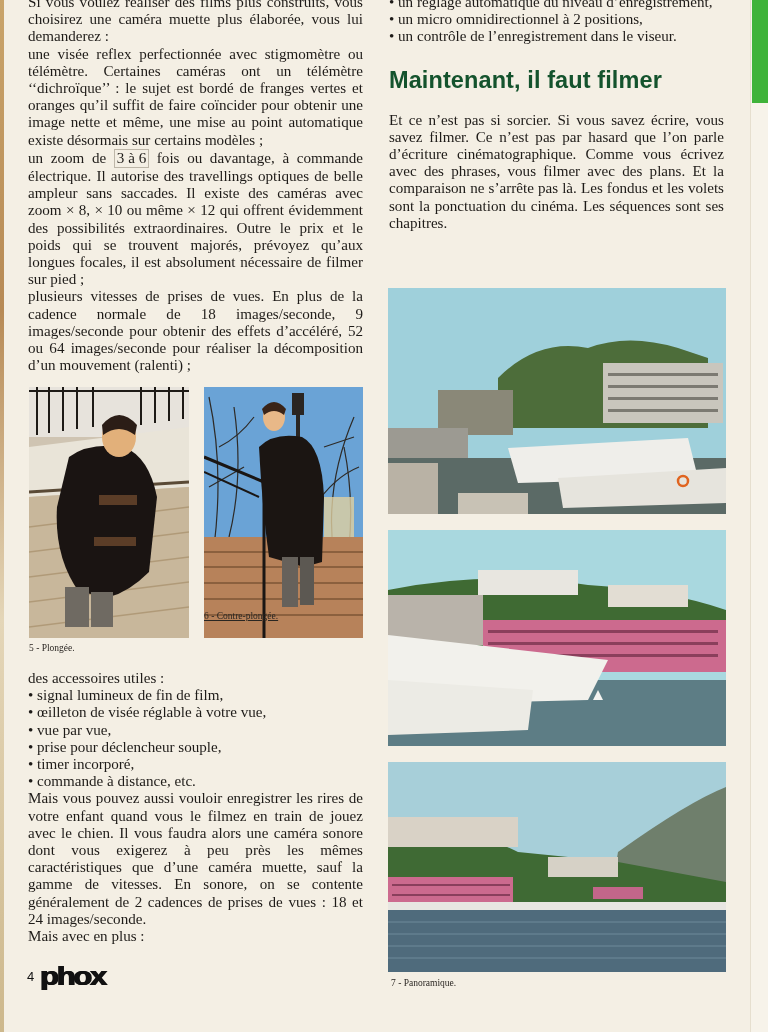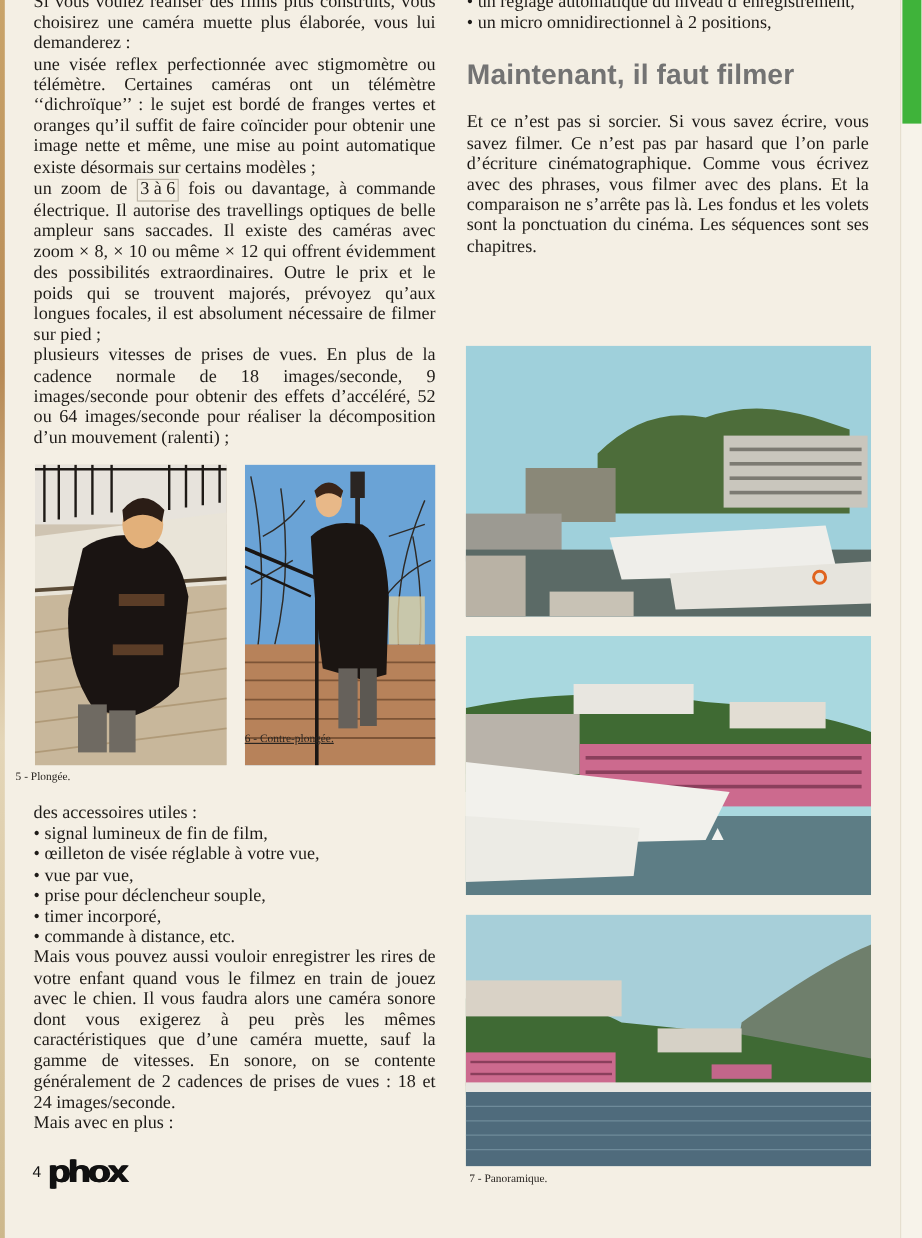--- a/index.html
+++ b/index.html
@@ -27,21 +27,21 @@
     .body-text {
       font-size: 15.1px; line-height: 17.2px; text-align: justify;
       margin: 0;
     }
     .body-text p { margin: 0; }
     .zoom-box { display: inline-block; border: 1px solid #bdb6a8; padding: 0 2px; }
     .bullet-line { margin: 0; }
     .heading {
       font-family: "Liberation Sans", "DejaVu Sans", sans-serif;
       font-weight: bold; font-size: 23.5px; line-height: 28px;
-      margin: 20px 0 18px 0; color: #737373; letter-spacing: 0.1px;
+      margin: 20px 0 18px 0; color: #14532d; letter-spacing: 0.1px;
     }
     .photo { position: absolute; overflow: hidden; }
     .caption {
       position: absolute; font-size: 9.5px; line-height: 11px;
       font-family: "Liberation Serif", serif; color: #2a2622;
     }
     .logo-row { position: absolute; left: 27px; top: 964px; display: flex; align-items: center; gap: 6px; }
     .page-number { font-family: "Liberation Sans", sans-serif; font-size: 13px; color: #111; }
     .logo {
       font-family: "Liberation Sans", sans-serif; font-weight: 900; font-size: 26px;
@@ -95,21 +95,21 @@
     <line x1="0" y1="105" x2="160" y2="95" stroke="#5a4a36" stroke-width="3"></line>
     <path d="M40,70 Q60,55 95,60 Q120,70 128,110 L120,185 Q100,205 80,210 L50,205 Q25,170 28,120 Z" fill="#1a1412"></path>
     <rect x="70" y="108" width="38" height="10" fill="#5b3d27"></rect>
     <rect x="65" y="150" width="42" height="9" fill="#5b3d27"></rect>
     <rect x="36" y="200" width="24" height="40" fill="#6f6a62"></rect>
     <rect x="62" y="205" width="22" height="35" fill="#6f6a62"></rect>
     <ellipse cx="90" cy="50" rx="17" ry="20" fill="#e2b07a"></ellipse>
     <path d="M73,38 Q90,18 108,38 L106,48 Q90,36 74,48 Z" fill="#2b1d16"></path>
   </svg>
 </div>
-<div class="caption" style="left:13px; top:643px;">5 - Plongée.</div>
+<div class="caption" style="left:29px; top:643px;">5 - Plongée.</div>
 
 <div class="photo" style="left:204px; top:387px; width:159px; height:251px;">
   <svg width="159" height="251" viewBox="0 0 159 251">
     <rect width="159" height="251" fill="#6aa3d6"></rect>
     <g stroke="#2e2a26" stroke-width="1.2" fill="none">
       <path d="M10,160 Q20,80 5,10"></path>
         <path d="M25,150 Q40,90 30,20"></path>
         <path d="M15,60 Q35,50 50,30"></path>
       <path d="M130,170 Q120,100 150,30"></path>
         <path d="M145,160 Q150,110 140,60"></path>
@@ -155,20 +155,21 @@
 
 <div class="logo-row">
   <span class="page-number">4</span>
   <span class="logo">phox</span>
 </div>
 
 <div class="col col-right">
   <div class="body-text">
     <p class="bullet-line">• <span>un réglage automatique du niveau d’enregistrement,</span></p>
     <p class="bullet-line">• <span>un micro omnidirectionnel à 2 positions,</span></p>
+    <p class="bullet-line">• <span>un contrôle de l’enregistrement dans le viseur.</span></p>
   </div>
   <h2 class="heading">Maintenant, il faut filmer</h2>
   <div class="body-text">
     <p>Et ce n’est pas si sorcier. Si vous savez écrire, vous savez filmer. Ce n’est pas par hasard que l’on parle d’écriture cinématographique. Comme vous écrivez avec des phrases, vous filmer avec des plans. Et la comparaison ne s’arrête pas là. Les fondus et les volets sont la ponctuation du cinéma. Les séquences sont ses chapitres.</p>
   </div>
 </div>
 
 <div class="photo" style="left:388px; top:288px; width:338px; height:226px;">
   <svg width="338" height="226" viewBox="0 0 338 226">
     <rect width="338" height="226" fill="#9fd0db"></rect>

